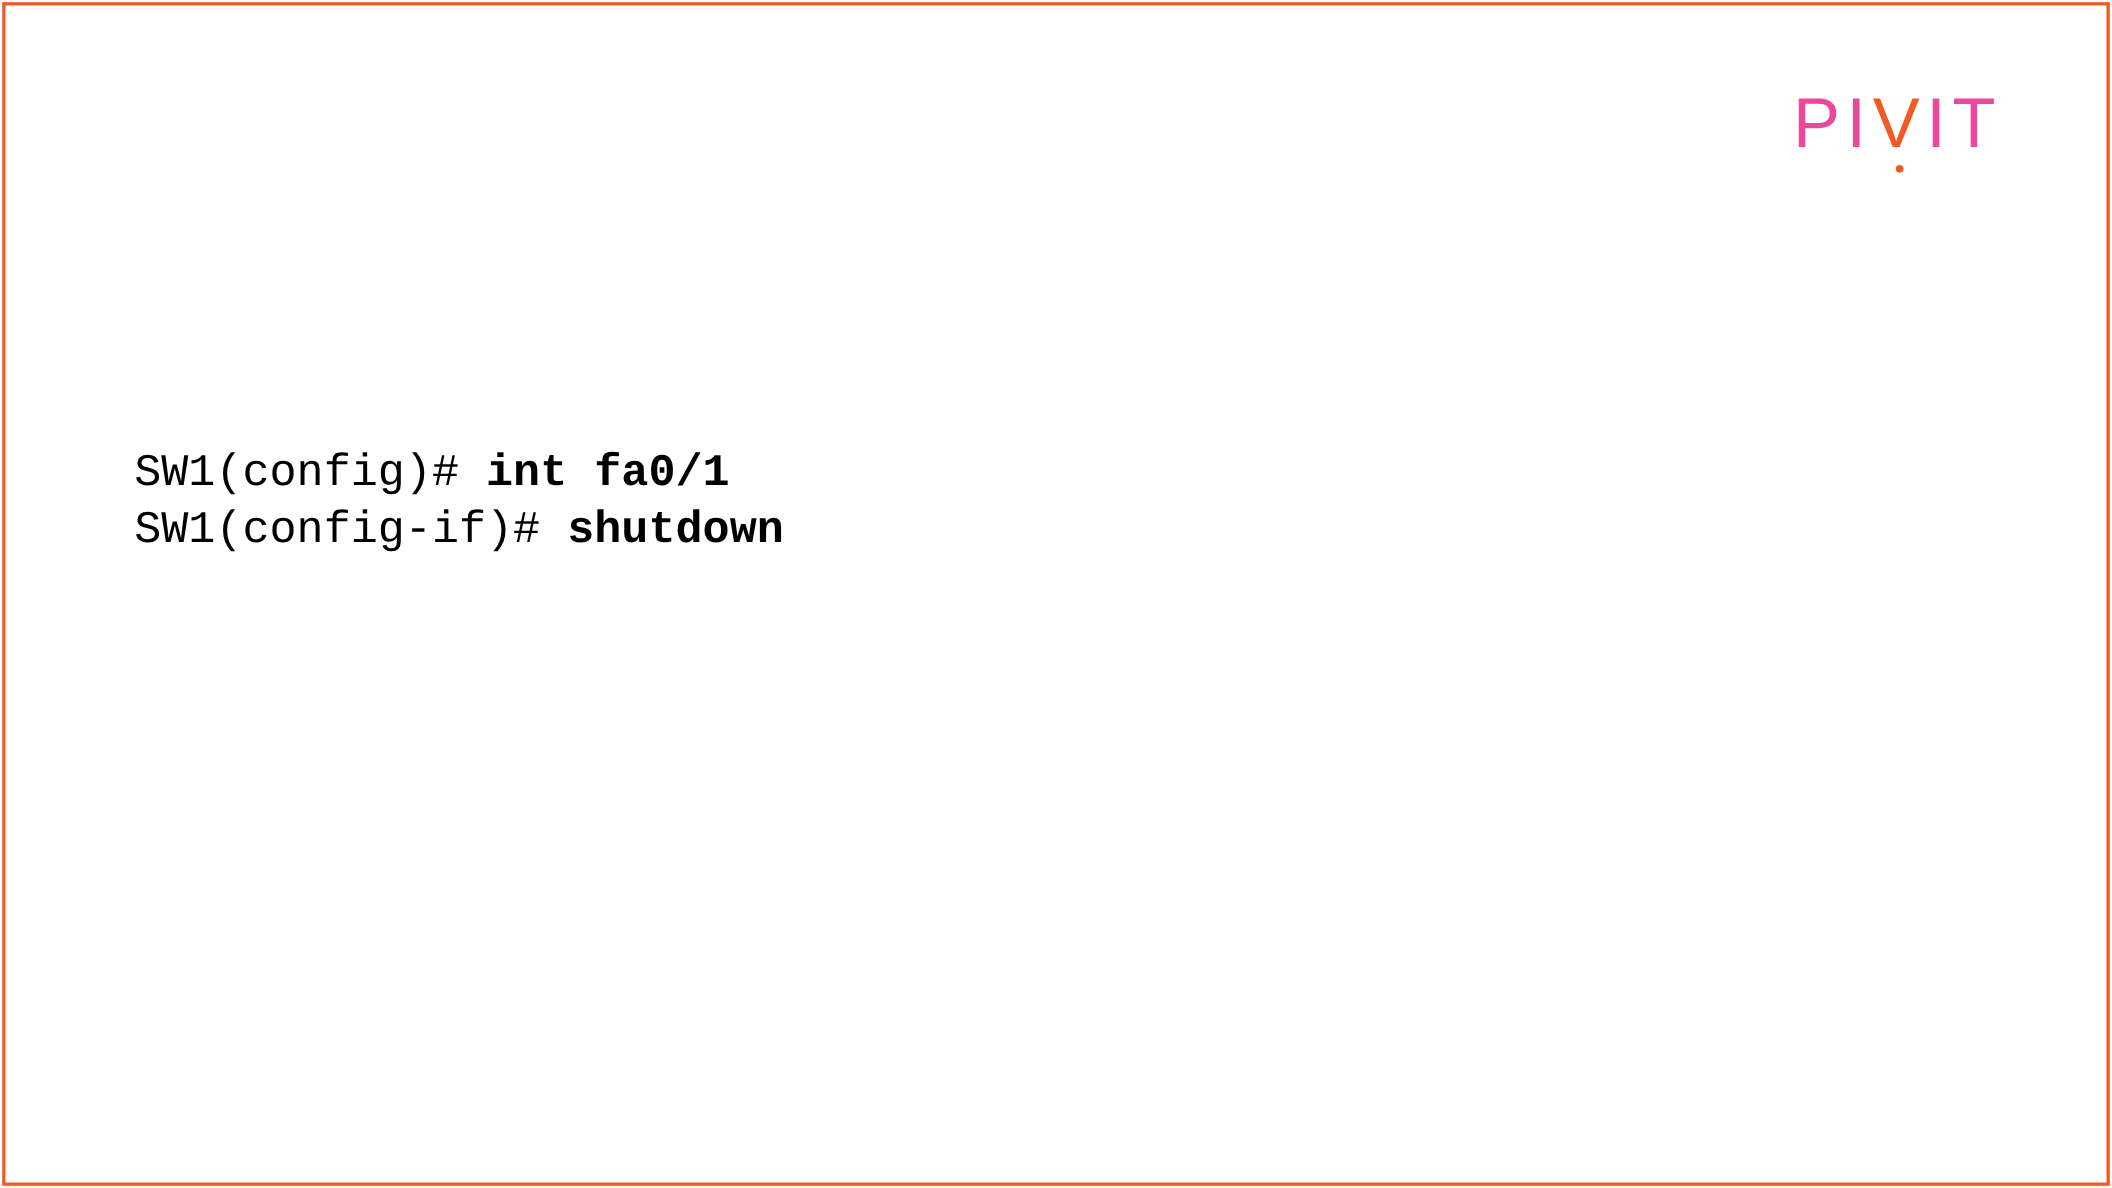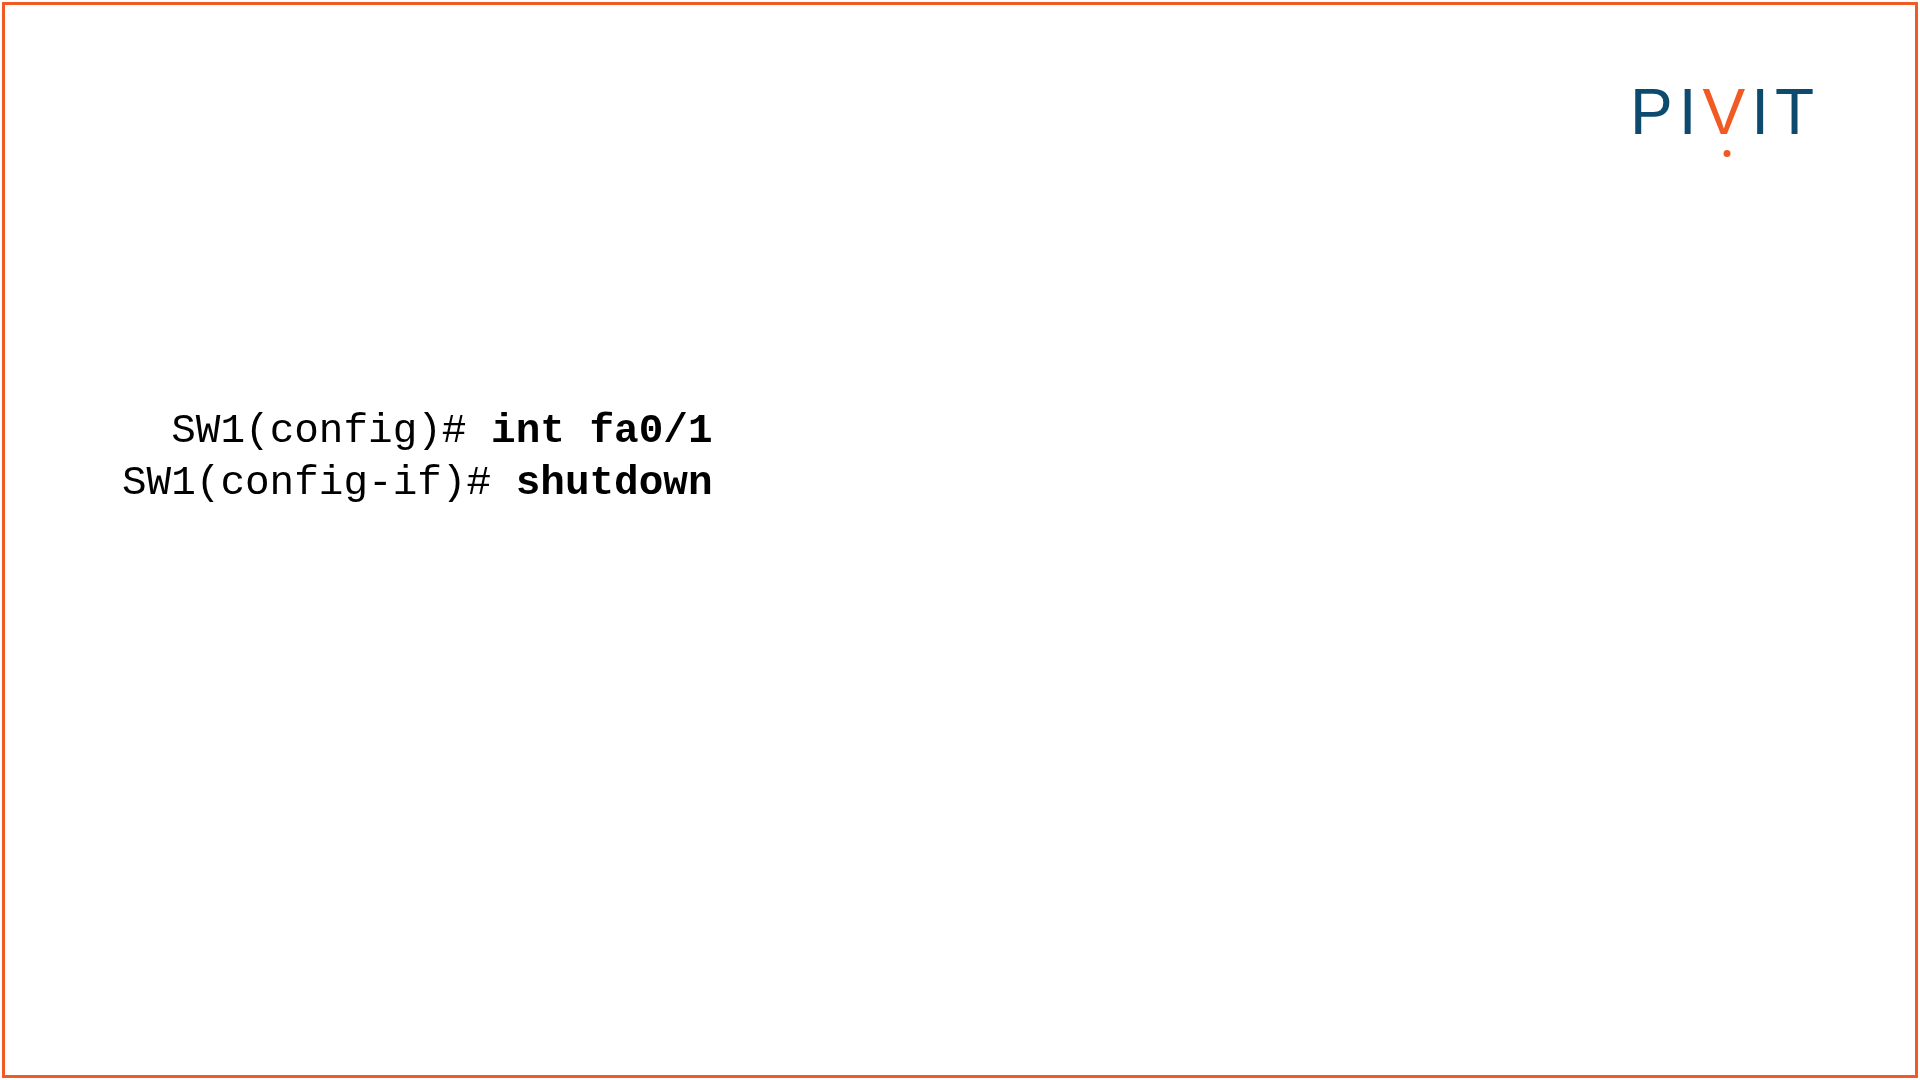--- a/index.html
+++ b/index.html
@@ -27,21 +27,21 @@
       top: 75px;
       right: 100px;
       font-family: Arial, Helvetica, sans-serif;
       font-size: 64px;
       font-weight: 400;
       letter-spacing: 6px;
       display: flex;
       align-items: flex-start;
     }
     .logo-gray {
-      color: #0c4a6e;
+      color: #ec4899;
     }
     .logo-orange {
       color: #f15a24;
       position: relative;
     }
     .logo-v-wrapper {
       position: relative;
       display: inline-block;
     }
     .logo-dot {
@@ -58,21 +58,20 @@
       position: absolute;
       top: 405px;
       left: 122px;
       font-family: "Courier New", Courier, monospace;
       font-size: 41px;
       line-height: 1.28;
       color: #000000;
     }
     .terminal-line {
       white-space: pre;
-      text-align: right;
     }
     .prompt {
       font-weight: normal;
     }
     .command {
       font-weight: bold;
     }
   </style>
 </head>
 <body>

